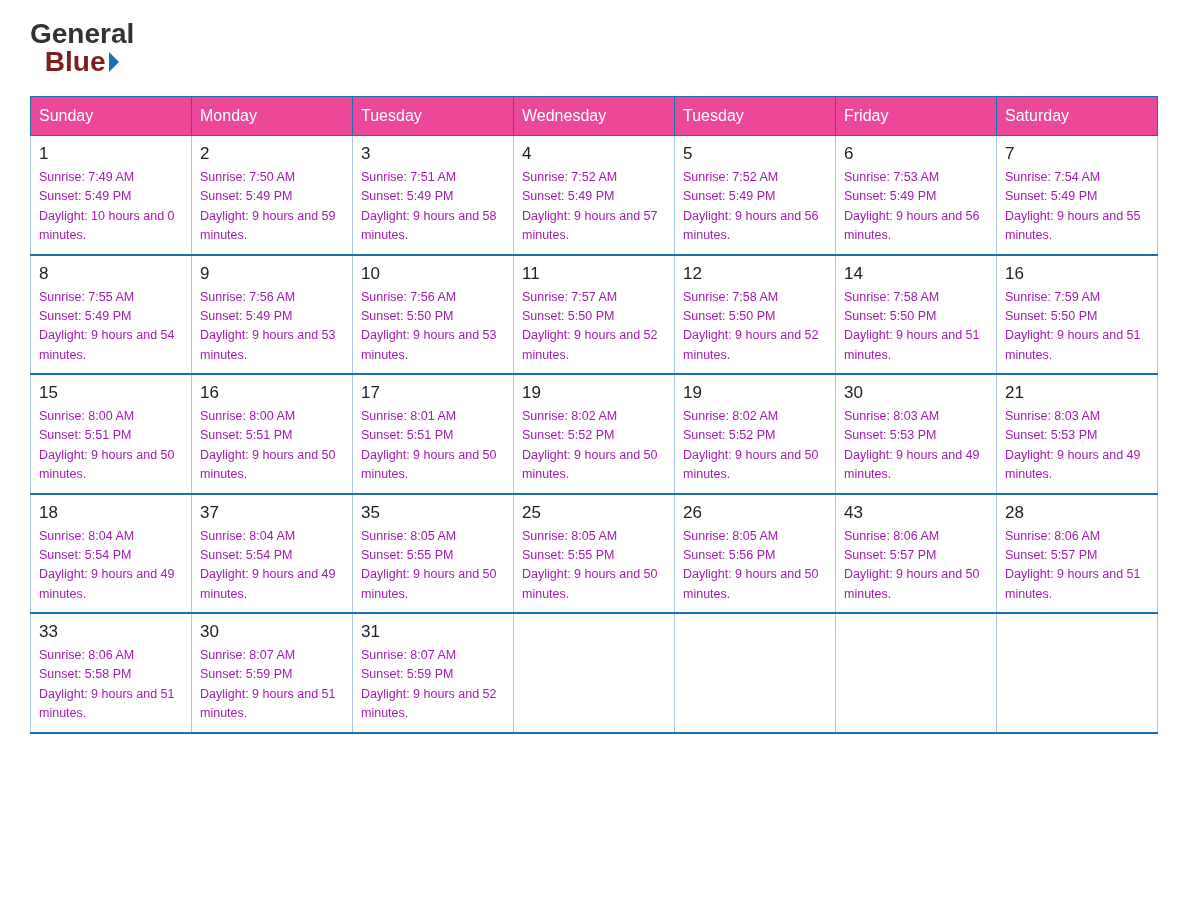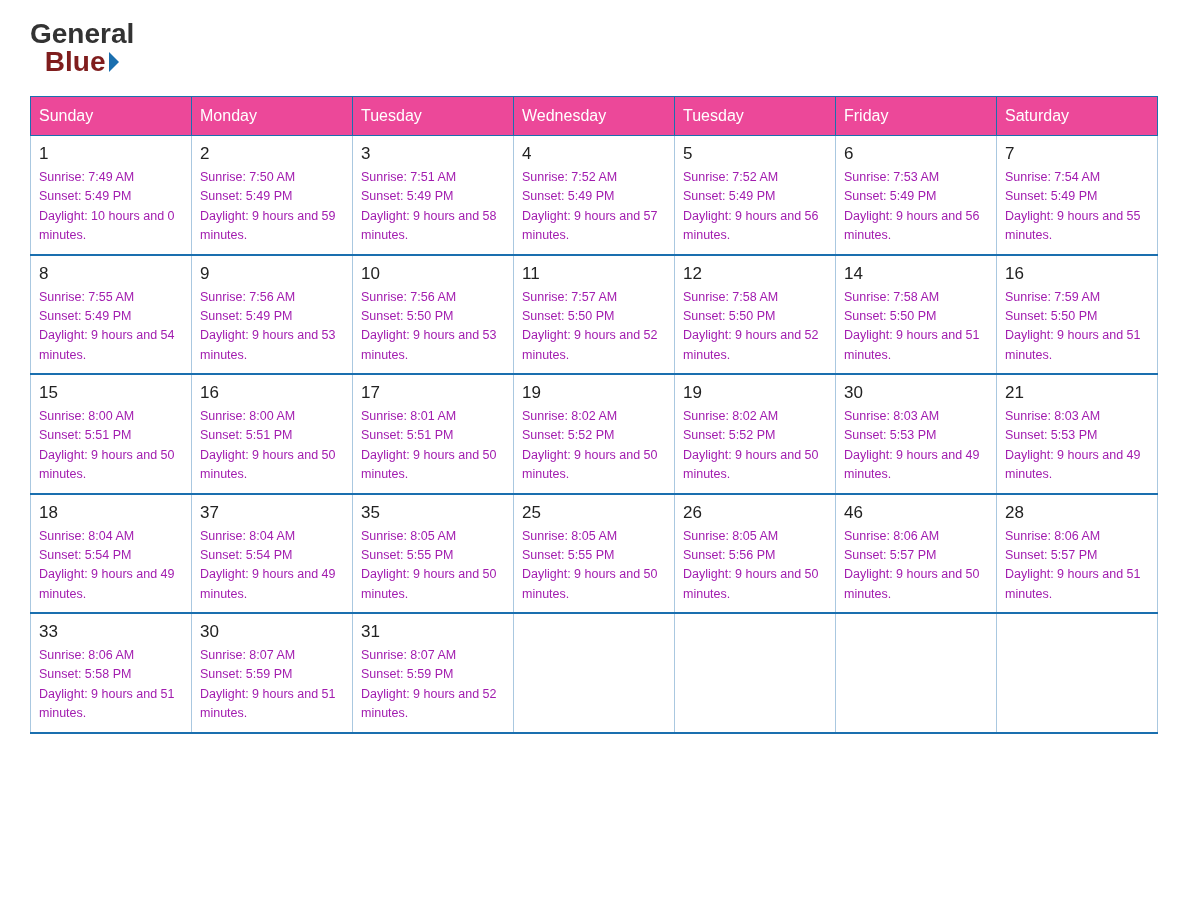--- a/index.html
+++ b/index.html
@@ -234,21 +234,21 @@
         </td>
         <td>
           <span class="day-num">25</span>
 <div class="day-info">Sunrise: 8:05 AM<br>Sunset: 5:55 PM<br>Daylight: 9 hours and 50 minutes.</div>
         </td>
         <td>
           <span class="day-num">26</span>
 <div class="day-info">Sunrise: 8:05 AM<br>Sunset: 5:56 PM<br>Daylight: 9 hours and 50 minutes.</div>
         </td>
         <td>
-          <span class="day-num">46</span>
+          <span class="day-num">43</span>
 <div class="day-info">Sunrise: 8:06 AM<br>Sunset: 5:57 PM<br>Daylight: 9 hours and 50 minutes.</div>
         </td>
         <td>
           <span class="day-num">28</span>
 <div class="day-info">Sunrise: 8:06 AM<br>Sunset: 5:57 PM<br>Daylight: 9 hours and 51 minutes.</div>
         </td>
       </tr>
       <tr>
         <td>
           <span class="day-num">33</span>

